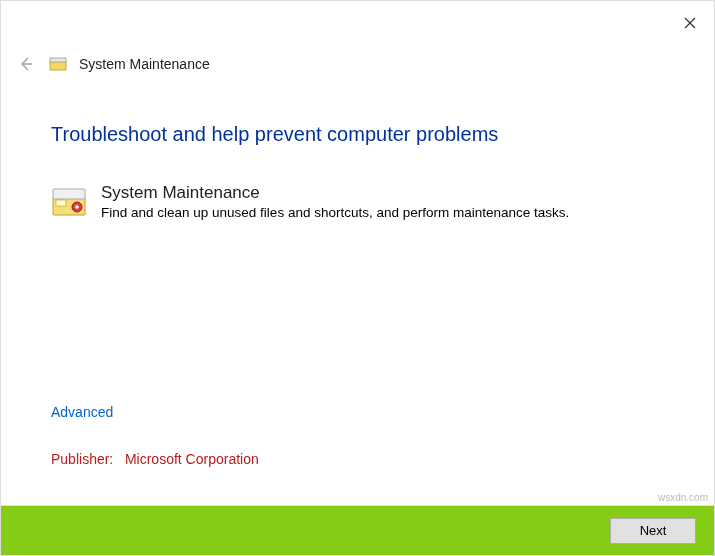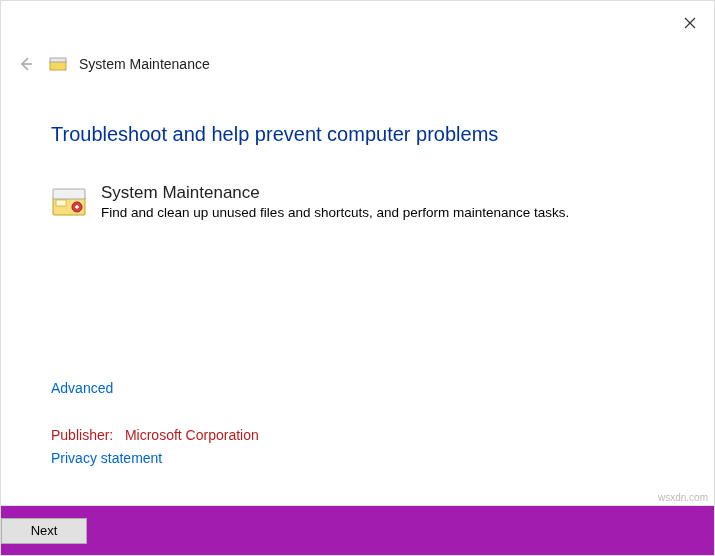--- a/index.html
+++ b/index.html
@@ -102,24 +102,24 @@
     }
     .privacy-link {
       margin-top: 6px;
     }
     .footer {
       position: absolute;
       left: 0;
       bottom: 0;
       width: 100%;
       height: 50px;
-      background: #a21caf;
+      background: #84cc16;
       border-top: 1px solid #e0e0e0;
       display: flex;
-      justify-content: space-between;
+      justify-content: flex-end;
       align-items: center;
       padding-right: 18px;
       gap: 16px;
     }
     .btn {
       min-width: 86px;
       height: 26px;
       background: #e1e1e1;
       border: 1px solid #adadad;
       font-size: 13px;
@@ -181,22 +181,19 @@
     </div>
   </div>
 </div>
 
 <div class="lower-links">
   <span class="link">Advanced</span>
   <div class="publisher-row">
     <span>Publisher:</span>
     &nbsp;&nbsp;<span>Microsoft Corporation</span>
   </div>
-  <div class="privacy-link">
-    <span class="link">Privacy statement</span>
-  </div>
 </div>
 
 <div class="watermark">wsxdn.com</div>
 
 <div class="footer">
   <button class="btn">Next</button>
 </div>
 
 </body></html>

